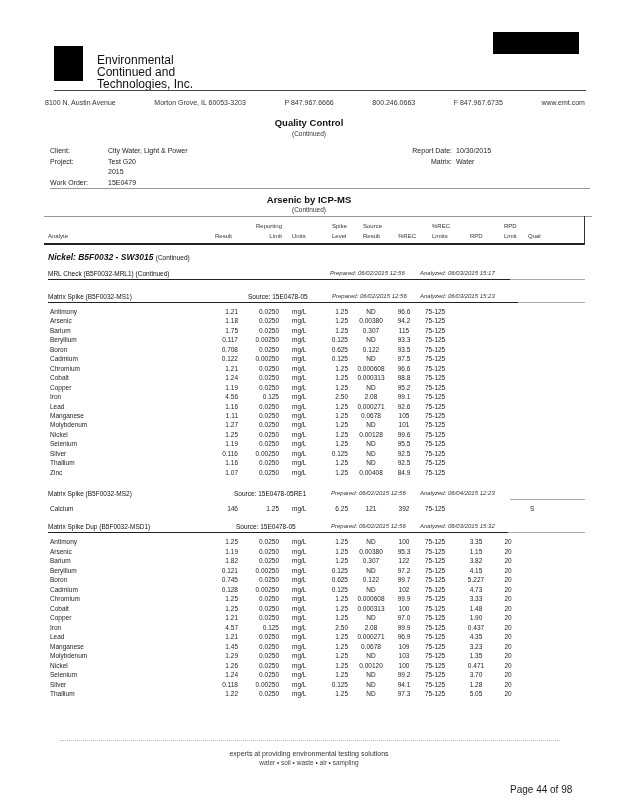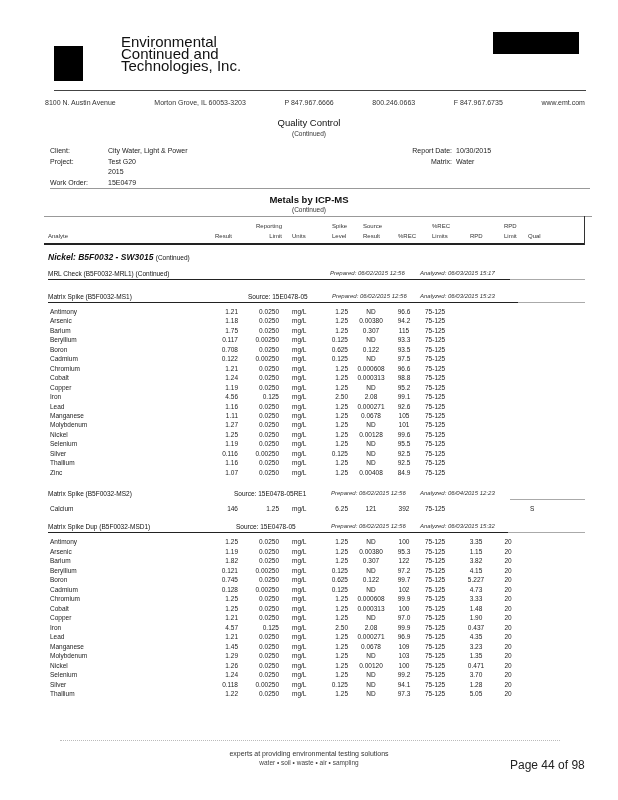--- a/index.html
+++ b/index.html
@@ -1,25 +1,25 @@
 <!DOCTYPE html>
 <html><head>
 <meta charset="utf-8">
 <style>
   * { box-sizing: border-box; margin: 0; padding: 0; }
   html, body { width: 618px; height: 800px; background: #fff; overflow: hidden; }
   body { position: relative; font-family: "Liberation Sans", sans-serif; color: #111; font-size: 6.5px; }
   .abs { position: absolute; }
   .logo-box { left: 54px; top: 46px; width: 29px; height: 35px; background: #000; }
-  .logo-text { left: 97px; top: 36px; font-size: 15px; line-height: 12px; color: #111; margin-left: 24px; }
+  .logo-text { left: 97px; top: 54px; font-size: 12px; line-height: 12px; color: #111; }
   .redact { left: 493px; top: 32px; width: 86px; height: 22px; background: #000; }
   .hdr-line { left: 54px; top: 90px; width: 532px; height: 1px; background: #444; }
   .address { left: 45px; top: 99px; width: 540px; font-size: 7px; color: #333; display: flex; justify-content: space-between; white-space: nowrap; }
   .center { text-align: center; left: 0; width: 618px; }
-  .qc-title { top: 117px; font-size: 9.5px; font-weight: normal; }
+  .qc-title { top: 117px; font-size: 9.5px; font-weight: bold; }
   .qc-sub { top: 130px; font-size: 6.5px; color: #333; }
   .info-label { left: 50px; font-size: 7px; color: #222; }
   .info-val { left: 108px; font-size: 7px; color: #222; }
   .info-rlabel { font-size: 7px; color: #222; text-align: right; width: 90px; left: 362px; }
   .info-rval { left: 456px; font-size: 7px; color: #222; }
   .info-line { left: 50px; top: 188px; width: 540px; height: 1px; background: #999; }
   .metals-title { top: 194px; font-size: 9.5px; font-weight: bold; }
   .metals-sub { top: 206px; font-size: 6.5px; color: #333; }
   .th-top { left: 44px; top: 216px; width: 548px; height: 1px; background: #999; }
   .th-right { left: 584px; top: 216px; width: 1px; height: 29px; background: #333; }
@@ -41,21 +41,21 @@
   .c-sl { left: 320px; width: 28px; text-align: right; }
   .c-sr { left: 355px; width: 32px; text-align: center; }
   .c-rec { left: 392px; width: 24px; text-align: center; }
   .c-lim { left: 425px; }
   .c-rpd { left: 464px; width: 24px; text-align: center; }
   .c-rl2 { left: 500px; width: 16px; text-align: center; }
   .c-q { left: 530px; }
   .footer-dots { left: 60px; top: 740px; width: 500px; border-top: 1px dotted #bbb; }
   .footer1 { top: 750px; font-size: 7px; color: #333; }
   .footer2 { top: 759px; font-size: 6.5px; color: #444; }
-  .page-num { left: 510px; top: 758px; font-size: 12px; color: #222; }
+  .page-num { left: 510px; top: 784px; font-size: 10px; color: #222; }
 </style>
 </head>
 <body>
 
 <div class="abs logo-box"></div>
 <div class="abs logo-text">
   <div>Environmental</div>
   <div>Continued and</div>
   <div>Technologies, Inc.</div>
 </div>
@@ -79,21 +79,21 @@
 <div class="abs info-val" style="top:158px">Test G20</div>
 <div class="abs info-val" style="top:168px">2015</div>
 <div class="abs info-label" style="top:179px">Work Order:</div>
 <div class="abs info-val" style="top:179px">15E0479</div>
 <div class="abs info-rlabel" style="top:147px">Report Date:</div>
 <div class="abs info-rval" style="top:147px">10/30/2015</div>
 <div class="abs info-rlabel" style="top:158px">Matrix:</div>
 <div class="abs info-rval" style="top:158px">Water</div>
 <div class="abs info-line"></div>
 
-<div class="abs center metals-title">Metals by ICP-MS</div>
+<div class="abs center metals-title">Arsenic by ICP-MS</div>
 <div class="abs center metals-sub">(Continued)</div>
 
 <div class="abs th-top"></div>
 <div class="abs th-right"></div>
 <div>
   <span class="th" style="left:48px;top:232px">Analyte</span>
   <span class="th" style="left:215px;top:232px">Result</span>
   <span class="th" style="left:248px;top:222px;width:34px;text-align:right">Reporting</span>
   <span class="th" style="left:248px;top:232px;width:34px;text-align:right">Limit</span>
   <span class="th" style="left:292px;top:232px">Units</span>

